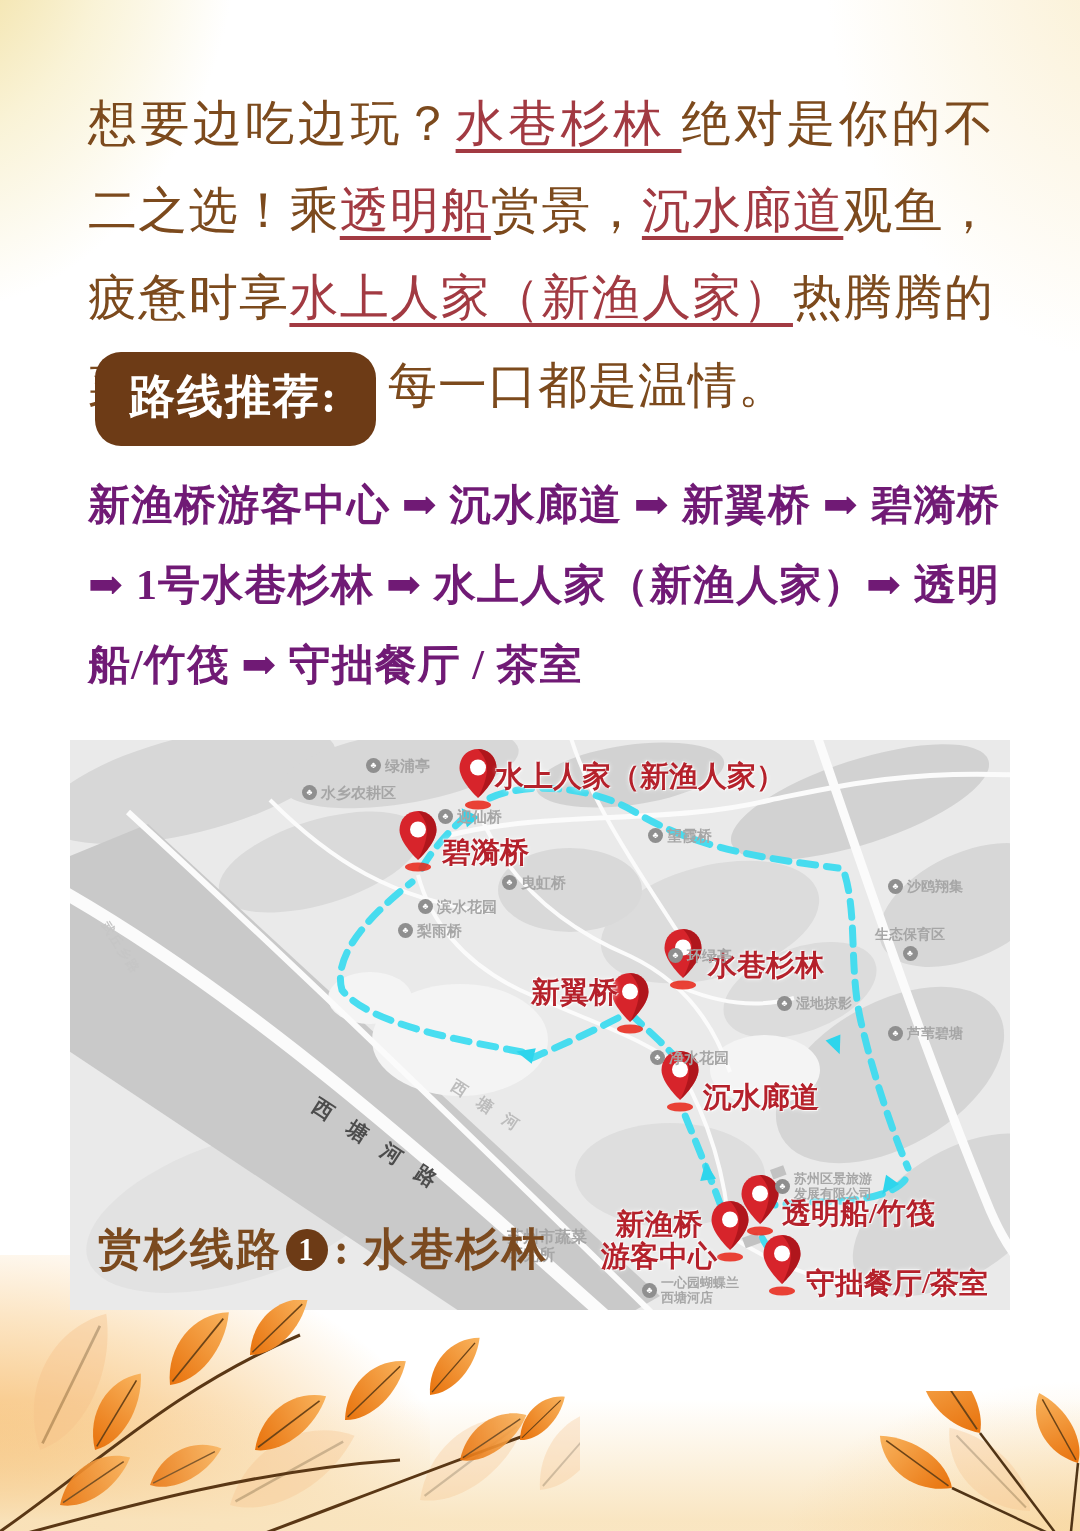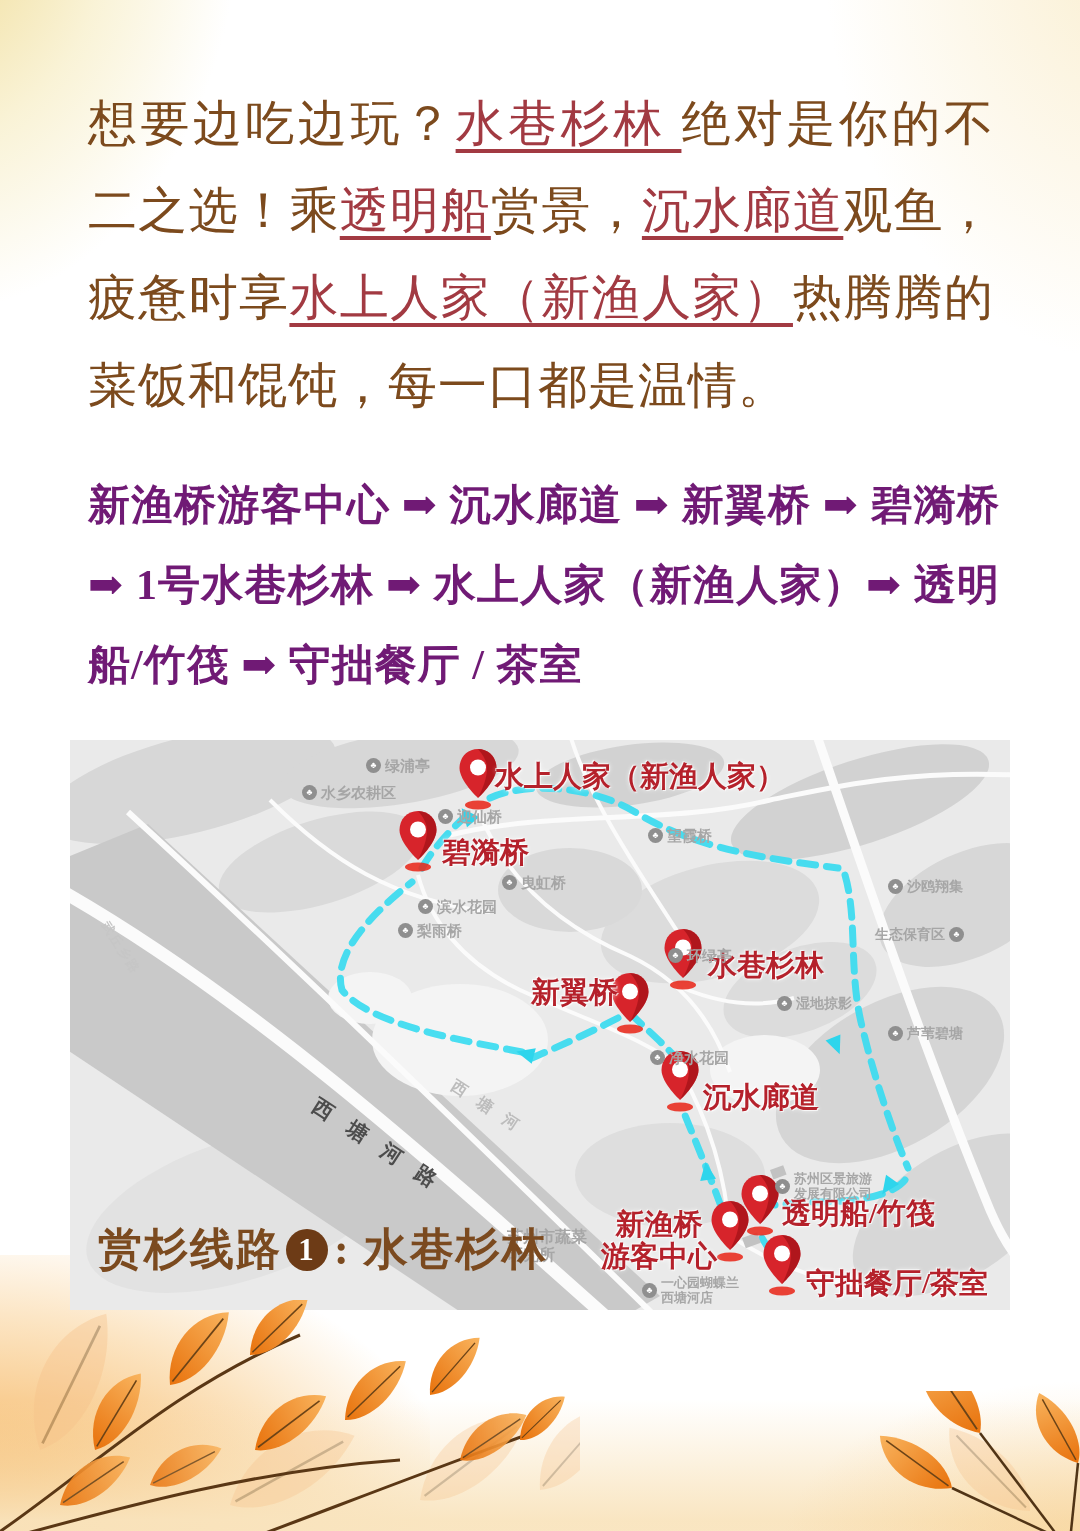--- a/index.html
+++ b/index.html
@@ -51,20 +51,21 @@
   <div class="glow" id="glow-tl"></div>
   <div class="glow" id="glow-tr"></div>
   <div class="glow" id="glow-bl"></div>
   <div class="glow" id="glow-bottom"></div>
   <div class="glow" id="glow-br"></div>
 
   <div id="intro">
     <span>想要边吃边玩？</span><span class="hl">水巷杉林 </span><span>绝对是你的不二之选！乘</span><span class="hl">透明船</span><span>赏景，</span><span class="hl">沉水廊道</span><span>观鱼，疲惫时享</span><span class="hl">水上人家（新渔人家）</span><span>热腾腾的菜饭和馄饨，每一口都是温情。</span>
   </div>
 
+  <div id="badge">路线推荐:</div>
 
   <div id="route">新渔桥游客中心 ➡ 沉水廊道 ➡ 新翼桥 ➡ 碧漪桥 ➡ 1号水巷杉林 ➡ 水上人家（新渔人家）➡ 透明船/竹筏 ➡ 守拙餐厅 / 茶室</div>
 
   <div id="map">
     <svg class="base" width="940" height="570" viewBox="0 0 940 570">
       <rect x="0" y="0" width="940" height="570" fill="#eaeaea"></rect>
       <g fill="#d7d7d7">
         <ellipse cx="120" cy="45" rx="150" ry="48" transform="rotate(-14 120 45)"></ellipse>
         <ellipse cx="330" cy="28" rx="120" ry="36" transform="rotate(-9 330 28)"></ellipse>
         <ellipse cx="560" cy="35" rx="95" ry="30" transform="rotate(-8 560 35)" fill="#d2d2d2"></ellipse>
@@ -198,21 +199,21 @@
         <div class="pin-label" style="top: 527px; left: 736px;">守拙餐厅/茶室</div>
         <div class="poi" style="left: 296px; top: 17px; font-size: 15px;"><span class="dot">♣</span><span>绿浦亭</span></div>
         <div class="poi" style="left: 232px; top: 44px; font-size: 15px;"><span class="dot">♣</span><span>水乡农耕区</span></div>
         <div class="poi" style="left: 368px; top: 68px; font-size: 15px;"><span class="dot">♣</span><span>迎仙桥</span></div>
         <div class="poi" style="left: 578px; top: 87px; font-size: 15px;"><span class="dot">♣</span><span>望霞桥</span></div>
         <div class="poi" style="left: 432px; top: 134px; font-size: 15px;"><span class="dot">♣</span><span>曳虹桥</span></div>
         <div class="poi" style="left: 818px; top: 138px; font-size: 14px;"><span class="dot">♣</span><span>沙鸥翔集</span></div>
         <div class="poi" style="left: 348px; top: 158px; font-size: 15px;"><span class="dot">♣</span><span>滨水花园</span></div>
         <div class="poi" style="left: 328px; top: 182px; font-size: 15px;"><span class="dot">♣</span><span>梨雨桥</span></div>
         <div class="poi" style="left: 598px; top: 207px; font-size: 15px;"><span class="dot">♣</span><span>环绿亭</span></div>
-        <div class="poi" style="left: 805px; top: 186px; font-size: 14px;"><span>生态保育区</span><span class="dot">♣</span></div>
+        <div class="poi" style="left: 805px; top: 186px; font-size: 14px; flex-direction: column;"><span>生态保育区</span><span class="dot">♣</span></div>
         <div class="poi" style="left: 707px; top: 255px; font-size: 14px;"><span class="dot">♣</span><span>湿地掠影</span></div>
         <div class="poi" style="left: 818px; top: 285px; font-size: 14px;"><span class="dot">♣</span><span>芦苇碧塘</span></div>
         <div class="poi" style="left: 580px; top: 309px; font-size: 15px;"><span class="dot">♣</span><span>净水花园</span></div>
         <div class="poi" style="left: 705px; top: 432px; font-size: 13px;"><span class="dot">♣</span><span>苏州区景旅游
 发展有限公司</span></div>
         <div class="poi" style="left: 572px; top: 536px; font-size: 13px;"><span class="dot">♣</span><span>一心园蝴蝶兰
 西塘河店</span></div>
         <div class="poi" style="left: 437px; top: 488px; font-size: 16px;"><span>苏州市蔬菜
 研究所</span></div>
         <div class="roadlab" style="left: 252px; top: 352px; font-size: 21px; color: rgb(76, 76, 76); letter-spacing: 7px; transform: rotate(33deg);">西 塘 河 路</div>

